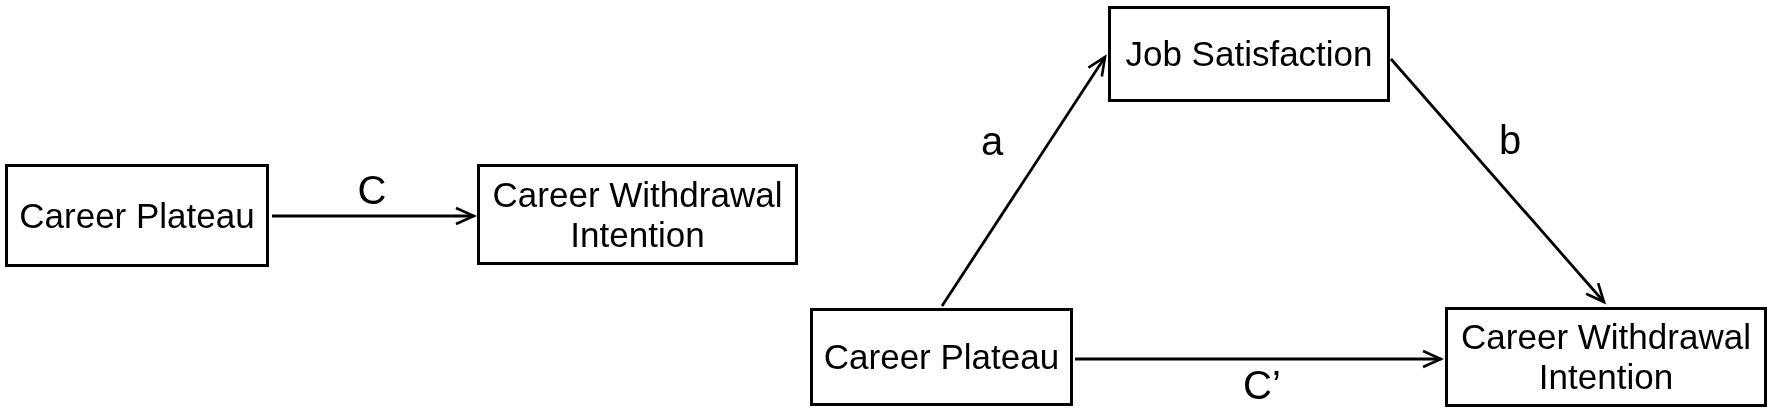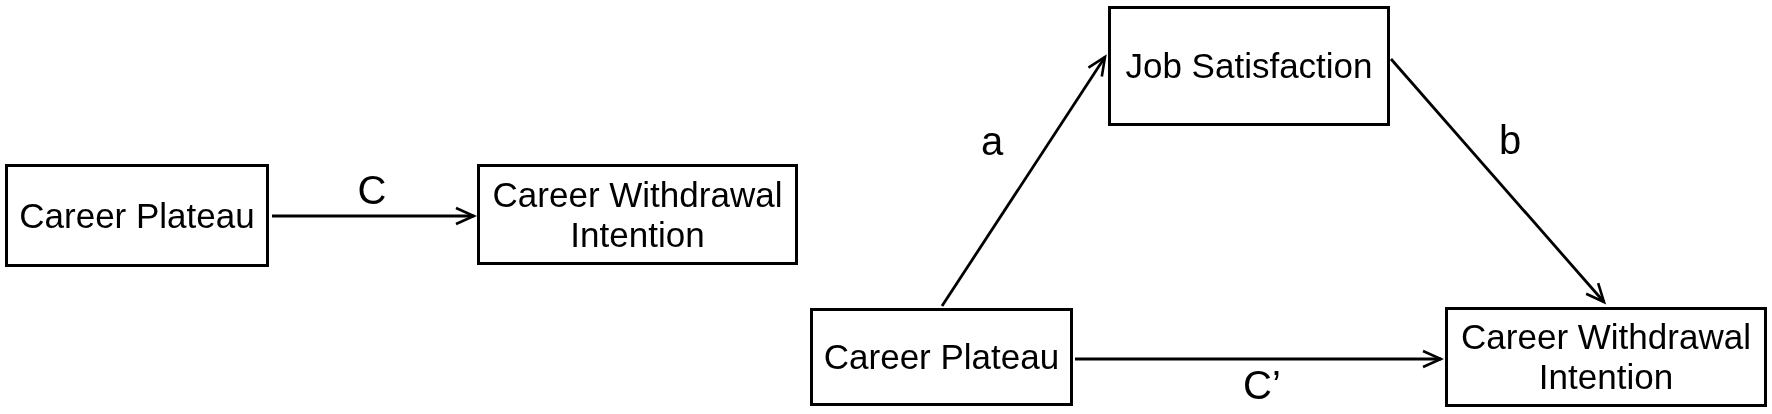--- a/index.html
+++ b/index.html
@@ -53,21 +53,21 @@
     transform: translate(-50%, -50%);
     font-size: 40px;
     line-height: 1;
     color: var(--text, #000000);
     white-space: nowrap;
   }
   
   .node-left-predictor  { left: 5px;    top: 164px; width: 264px; height: 103px; }
   .node-left-outcome    { left: 477px;  top: 164px; width: 321px; height: 101px; }
   
-  .node-mediator        { left: 1108px; top: 6px;   width: 282px; height: 120px; }
+  .node-mediator        { left: 1108px; top: 6px;   width: 282px; height: 96px; }
   .node-right-predictor { left: 810px;  top: 308px; width: 263px; height: 98px; }
   .node-right-outcome   { left: 1445px; top: 307px; width: 322px; height: 100px; }
   
   .label-c       { left: 372px;  top: 190px; }
   .label-a       { left: 992px;  top: 141px; }
   .label-b       { left: 1510px; top: 140px; }
   .label-c-prime { left: 1262px; top: 385px; }
 </style>
 </head>
 <body>

